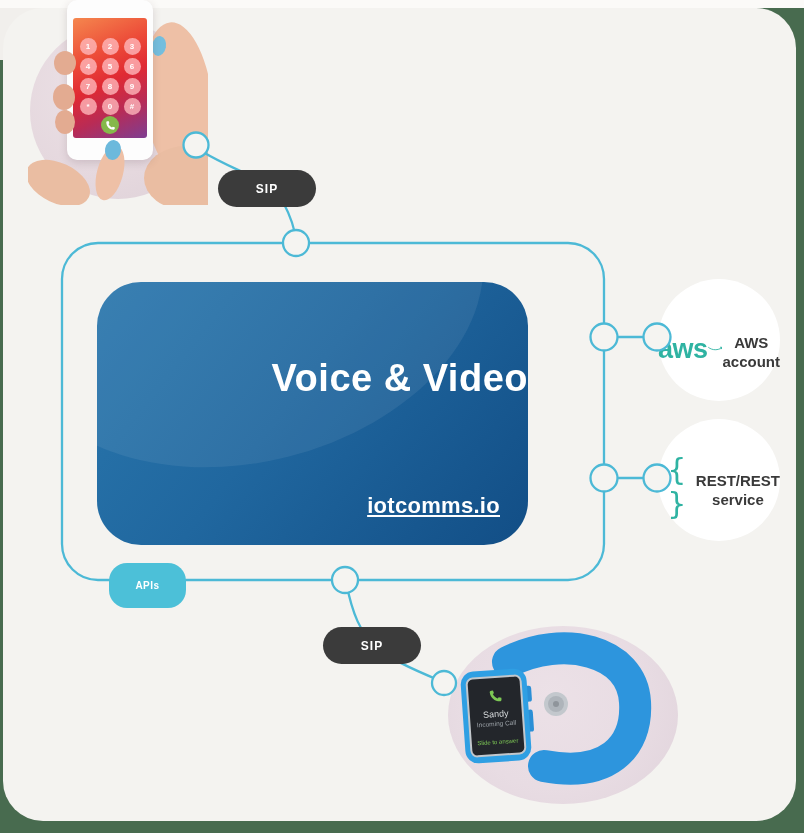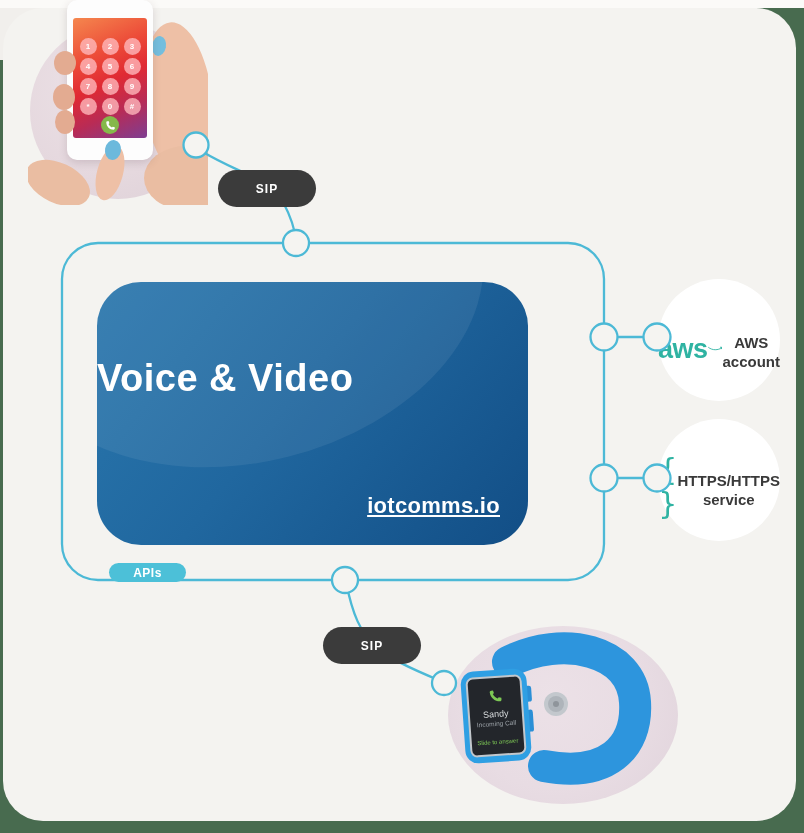--- a/index.html
+++ b/index.html
@@ -35,40 +35,40 @@
   .hand-front { z-index:4; }
 
   
   .wires { position:absolute; left:0; top:0; z-index:5; pointer-events:none; }
 
   
   .services-card { position:absolute; left:97px; top:282px; width:431px; height:263px; border-radius:44px;
     background:linear-gradient(128deg,#2a77ad 0%,#20679f 45%,#124e86 100%); overflow:hidden; z-index:4; }
   .services-card .swoosh { position:absolute; left:-90px; top:-150px; width:480px; height:330px;
     border-radius:50%; background:rgba(255,255,255,.07); transform:rotate(-14deg); }
-  .services-card h1 { position:absolute; left:0; right:0; top:72px; text-align:left;
+  .services-card h1 { position:absolute; left:0; right:0; top:72px; text-align:right;
     color:#fff; font-size:38px; font-weight:bold; line-height:49px; letter-spacing:.5px; }
   .brand { position:absolute; right:28px; bottom:26px; color:#fff; font-size:22px; font-weight:bold; letter-spacing:.3px;text-decoration:underline; }
 
   
   .side-circle { position:absolute; width:122px; height:122px; border-radius:50%; background:#ffffff;
     z-index:3; display:flex; flex-direction:row; align-items:center; text-align:center; }
   .aws-circle { left:658px; top:279px; padding-top:18px; }
   .rest-circle { left:658px; top:419px; padding-top:14px; }
   .aws-logo-text { color:#2fb3a2; font-size:27px; font-weight:bold; line-height:26px; letter-spacing:-.5px; }
   .dark-label { color:#3a3a3a; font-size:15px; font-weight:bold; line-height:19px; margin-top:6px; }
   .braces { color:#2fb3a2; font-size:30px; line-height:34px; word-spacing:8px; font-family:"DejaVu Sans",sans-serif; }
 
   
   .pill { position:absolute; display:flex; align-items:center; justify-content:center;
     color:#fff; font-weight:bold; z-index:6; }
   .pill.dark { background:#3b3b3b; width:98px; height:37px; border-radius:19px; font-size:12px; letter-spacing:1px; }
   .sip-top { left:218px; top:170px; }
   .sip-bottom { left:323px; top:627px; }
-  .apis { left:109px; top:563px; width:77px; height:19px; border-radius:18px; background:#4cc0d8; font-size:12px; letter-spacing:.5px; }
+  .apis { left:109px; top:563px; width:77px; height:45px; border-radius:18px; background:#4cc0d8; font-size:10px; letter-spacing:.5px; }
 
   
   .watch-photo { position:absolute; left:448px; top:626px; width:230px; height:178px; z-index:2; }
   .watch-photo .disc { position:absolute; left:0; top:0; width:230px; height:178px; border-radius:50%;
     background:radial-gradient(circle at 45% 40%, #ece1e7 0%, #e8dce3 55%, #e0d3db 100%); }
 </style>
 </head>
 <body>
 
 <div class="corner-patch"></div>
@@ -146,21 +146,21 @@
   </svg>
   <div class="dark-label">
     <div>AWS</div>
     <div>account</div>
   </div>
 </div>
 
 <div class="side-circle rest-circle">
   <div class="braces">{ }</div>
   <div class="dark-label">
-    <div>HTTPS/HTTPS</div>
+    <div>REST/REST</div>
     <div>service</div>
   </div>
 </div>
 
 <div class="services-card">
   <div class="swoosh"></div>
   <h1>
     <span>Voice &amp; Video</span><br>
   </h1>
   <div class="brand">iotcomms.io</div>

